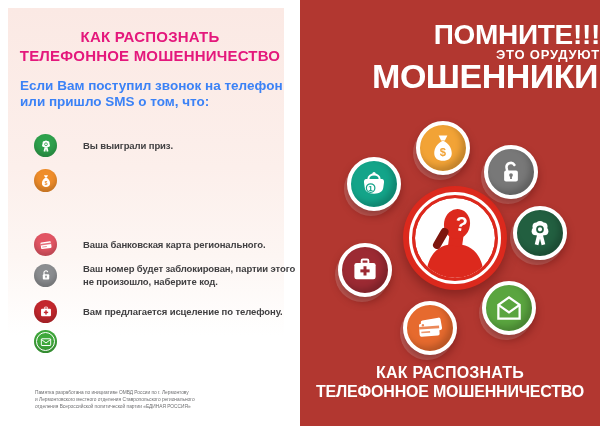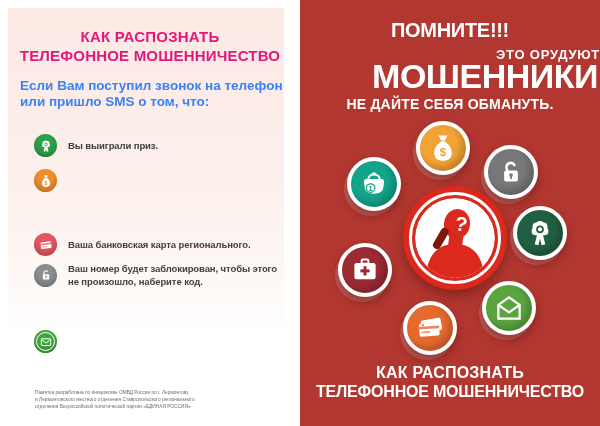--- a/index.html
+++ b/index.html
@@ -6,33 +6,33 @@
   .poster{position:relative;width:600px;height:426px;background:#fff;overflow:hidden;
           font-family:"Liberation Sans",sans-serif;-webkit-font-smoothing:antialiased;}
   
   .left-panel{position:absolute;left:0;top:0;width:300px;height:426px;background:#fff;overflow:hidden;}
   .pink-bg{position:absolute;left:8px;top:8px;width:276px;height:400px;
            background:linear-gradient(180deg,#fbe9e4 0%,#fcefeb 40%,#fdf6f3 62%,#ffffff 82%);}
   .left-title{position:absolute;left:0;top:27px;width:300px;text-align:center;
               color:#e4187c;font-weight:700;font-size:15px;line-height:19px;letter-spacing:.2px;}
   .intro{position:absolute;left:20px;top:78px;width:270px;color:#3b82f6;font-weight:700;
          font-size:13.5px;line-height:15.5px;white-space:pre;}
-  .item{position:absolute;left:34px;display:flex;align-items:center;gap:11px;}
+  .item{position:absolute;left:34px;display:flex;align-items:center;gap:26px;}
   .badge{position:relative;flex:0 0 23px;width:23px;height:23px;border-radius:50%;
          display:flex;align-items:center;justify-content:center;
          box-shadow:inset 0 -4px 5px rgba(0,0,0,.18);}
   .badge svg{width:14px;height:14px;display:block;}
   .badge.ringed::after{content:"";position:absolute;inset:2px;border:1.2px solid #fff;border-radius:50%;}
   .item-text{color:#414042;font-weight:700;font-size:9.5px;line-height:13px;white-space:pre;letter-spacing:-.1px;}
   .footnote{position:absolute;left:35px;top:389px;width:175px;color:#6d6e70;
             font-size:4.8px;line-height:7px;white-space:pre;}
   
   .right-panel{position:absolute;left:300px;top:0;width:300px;height:426px;background:#b23730;overflow:hidden;color:#fff;}
   .rp-h{position:absolute;left:0;width:300px;text-align:center;font-weight:700;}
-  .rp-h1{top:19px;font-size:20px;letter-spacing:-.3px;}
+  .rp-h1{top:19px;font-size:28px;letter-spacing:-.3px;text-align:right;}
   .rp-h2{top:47px;font-size:13px;letter-spacing:.8px;text-align:right;}
   .rp-h3{top:57px;font-size:34px;letter-spacing:-.5px;padding-left:35px;}
   .rp-h4{top:96px;font-size:14px;letter-spacing:.2px;}
   .rp-footer1{top:364px;font-size:16px;letter-spacing:.2px;}
   .rp-footer2{top:383px;font-size:16px;letter-spacing:-.2px;}
   .sat{position:absolute;width:54px;height:54px;border-radius:50%;border:4px solid #fff;box-sizing:border-box;
        display:flex;align-items:center;justify-content:center;
        box-shadow:0 5px 8px rgba(60,0,0,.35),-3px 5px 0 rgba(255,255,255,.18),inset -4px -4px 6px rgba(0,0,0,.2);}
   .sat svg{width:30px;height:30px;display:block;}
   .central{position:absolute;left:103px;top:186px;width:104px;height:104px;border-radius:50%;
@@ -103,44 +103,54 @@
 
     <div class="item" style="top:262px">
       <span class="badge" style="background-color: rgb(139, 141, 144); color: rgb(139, 141, 144);">
         <svg viewBox="0 0 24 24">
             <path d="M8.6 11V8.2a3.4 3.4 0 0 1 6.6-1.2" fill="none" stroke="#fff" stroke-width="2" stroke-linecap="round" transform="rotate(-12 12 9)"></path>
             <rect x="6.5" y="10.8" width="11" height="8.7" rx="1.5" fill="#fff"></rect>
             <circle cx="12" cy="14.4" r="1.5" fill="currentColor"></circle>
             <rect x="11.3" y="15" width="1.4" height="2.6" fill="currentColor"></rect>
           </svg>
       </span>
-      <span class="item-text">Ваш номер будет заблокирован, чтобы этого
+      <span class="item-text">Ваш номер будет заблокирован, партии этого
 не произошло, наберите код.</span>
     </div>
 
+    <div class="item" style="top:300px">
+      <span class="badge" style="background-color: rgb(195, 39, 45); color: rgb(195, 39, 45);">
+        <svg viewBox="0 0 24 24">
+            <rect x="9.3" y="3.6" width="5.4" height="3.4" rx="1" fill="none" stroke="#fff" stroke-width="1.5"></rect>
+            <rect x="3.5" y="6.4" width="17" height="13" rx="1.8" fill="#fff"></rect>
+            <rect x="10.8" y="9" width="2.4" height="7.4" fill="currentColor"></rect>
+            <rect x="8.3" y="11.5" width="7.4" height="2.4" fill="currentColor"></rect>
+          </svg>
+      </span>
+      <span class="item-text">Вам предлагается исцеление по телефону.</span>
+    </div>
 
     <div class="item" style="top:330px">
       <span class="badge ringed" style="background-color: rgb(63, 168, 59); color: rgb(63, 168, 59);">
         <svg viewBox="0 0 24 24" fill="none" stroke="#fff" stroke-width="1.7">
             <rect x="4" y="6.5" width="16" height="11.5" rx="1"></rect>
             <path d="M4 7.5l8 6.2 8-6.2"></path>
           </svg>
       </span>
     </div>
 
     <div class="footnote">Памятка разработана по инициативе ОМВД России по г. Лермонтову
 и Лермонтовского местного отделения Ставропольского регионального
 отделения Всероссийской политической партии «ЕДИНАЯ РОССИЯ»</div>
   </section>
 
   <section class="right-panel">
     <div class="rp-h rp-h1">ПОМНИТЕ!!!</div>
     <div class="rp-h rp-h2">ЭТО ОРУДУЮТ</div>
     <div class="rp-h rp-h3">МОШЕННИКИ</div>
-    <div class="rp-h rp-h4">НЕ ДАЙТЕ СЕБЯ ОБМАНУТЬ.</div>
 
     <div>
 
       <div class="central">
         <div class="central-ring"></div>
         <div class="central-disc">
           <svg viewBox="0 0 80 80">
             <circle cx="40" cy="40" r="40" fill="#fff"></circle>
             <defs>
                 <clipPath id="pclip">

